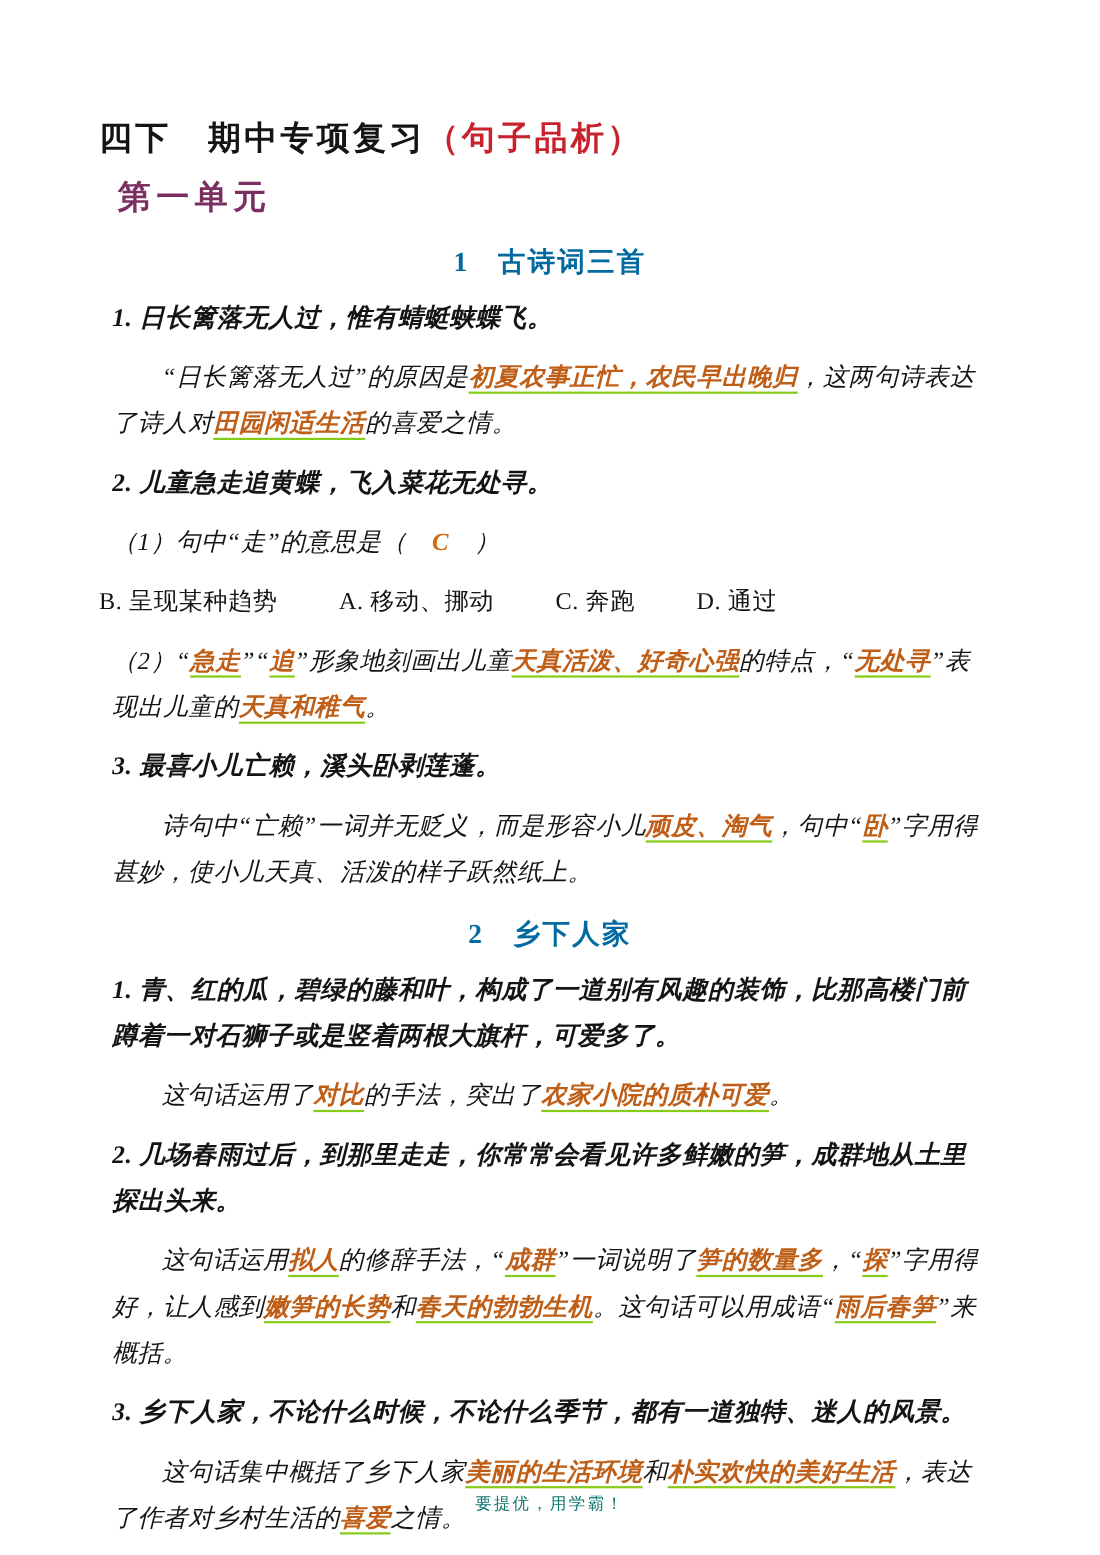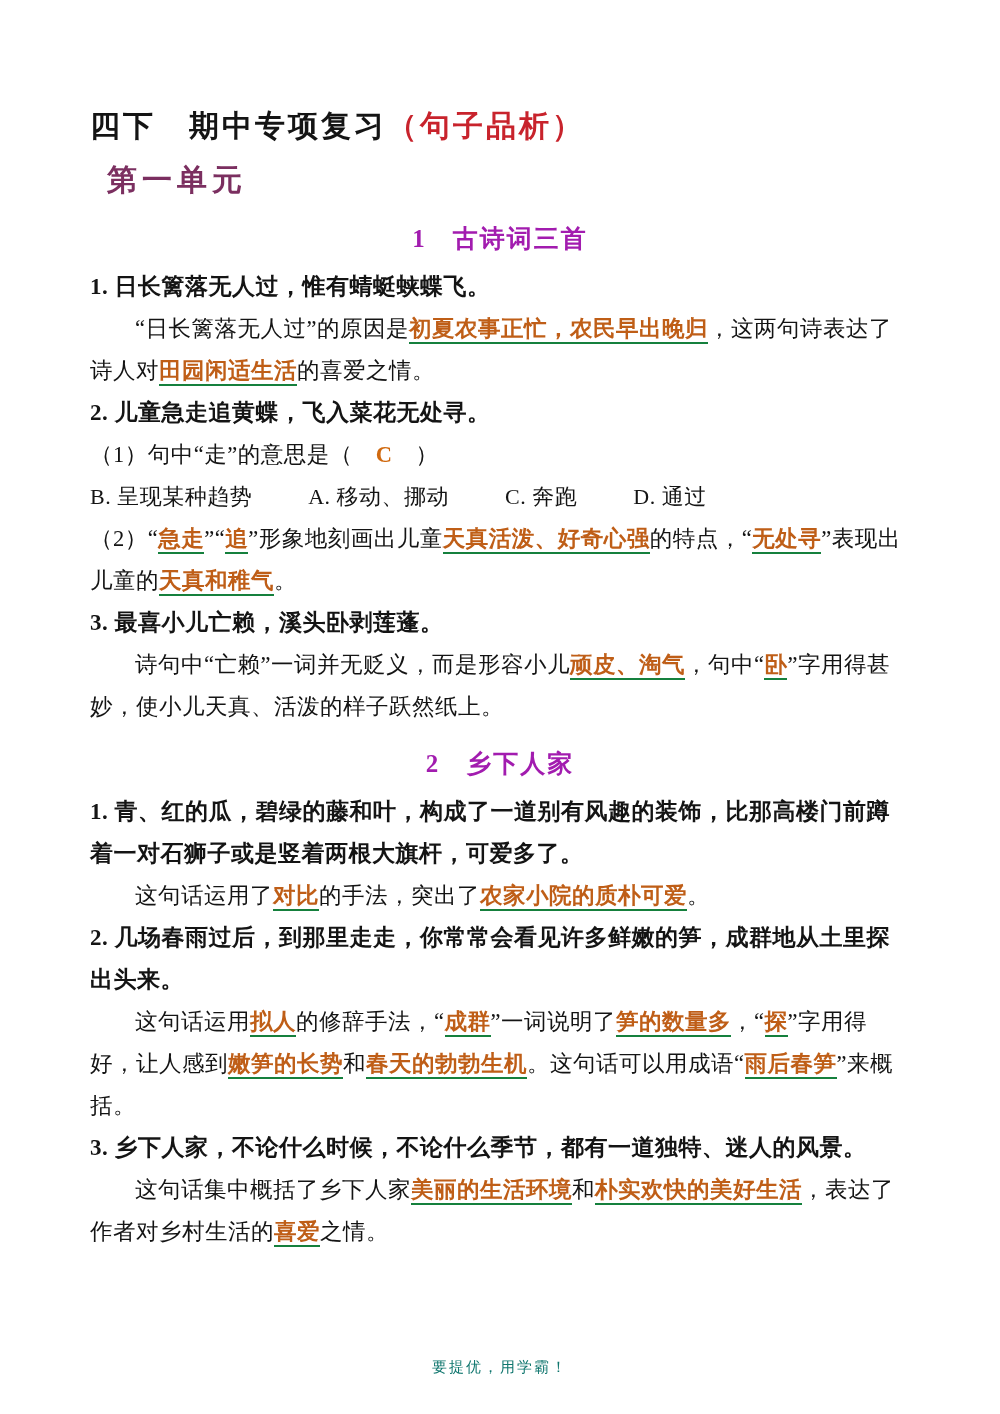--- a/index.html
+++ b/index.html
@@ -32,31 +32,31 @@
     line-height: 40px;
     color: #7b2f60;
   }
   .section-heading {
     margin: 22px 0 10px 0;
     text-align: center;
     font-size: 25px;
     font-weight: 700;
     letter-spacing: 2px;
     line-height: 34px;
-    color: #a21caf;
+    color: #0369a1;
   }
   .section + .section .section-heading { margin-top: 19px; }
   .sec-num { margin-right: 26px; }
-  p { margin: 0; font-size: 22.5px; line-height: 42px; letter-spacing: 0.5px; }
+  p { margin: 12px; font-size: 22.5px; line-height: 42px; letter-spacing: 0.5px; font-style: italic; }
   p.statement { font-weight: 700; font-size: 23px; }
   p.answer.indent { text-indent: 2em; }
   .hl {
     color: #bf5e17;
     font-weight: 700;
-    border-bottom: 2px solid #15803d;
+    border-bottom: 2px solid #84cc16;
     padding-bottom: 1px;
   }
   .answer { color: #141414; }
   .answer-letter { color: #d0690f; font-weight: 700; }
   .options {
     display: flex;
     gap: 56px;
     font-size: 22px;
     line-height: 42px;
     letter-spacing: 0.5px;

